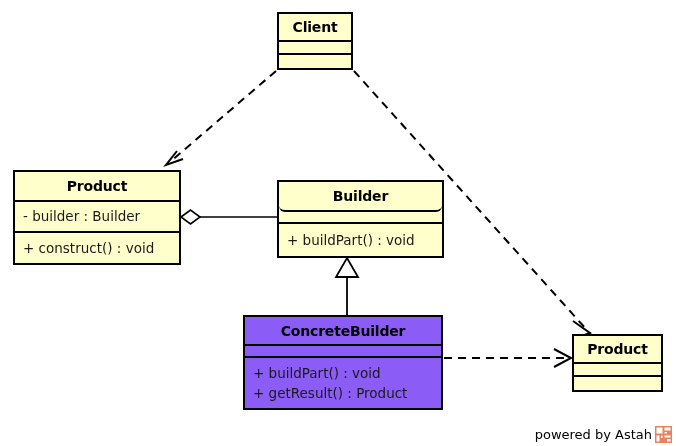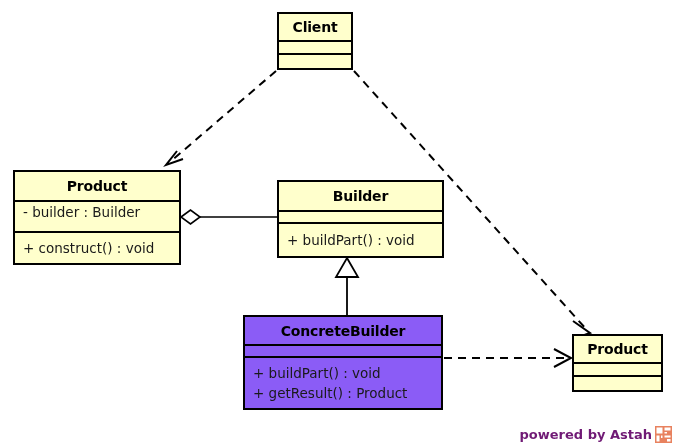--- a/index.html
+++ b/index.html
@@ -46,21 +46,21 @@
     justify-content: center;
     box-sizing: border-box;
     border-bottom: 2px solid #000000;
     letter-spacing: -0.2px;
   }
   .cls-attrs {
     box-sizing: border-box;
     border-bottom: 2px solid #000000;
     display: flex;
     flex-direction: column;
-    justify-content: flex-start;
+    justify-content: center;
     padding: 0 8px;
   }
   .cls-ops {
     box-sizing: border-box;
     display: flex;
     flex-direction: column;
     justify-content: center;
     padding: 0 8px;
   }
   .member {
@@ -77,22 +77,22 @@
     position: absolute;
     right: 4px;
     bottom: 3px;
     display: flex;
     align-items: center;
     gap: 3px;
     z-index: 8;
   }
   #watermark .wm-text {
     font-size: 13px;
-    font-weight: bold;
-    color: #701a75;
+    font-weight: normal;
+    color: #000000;
     letter-spacing: 0px;
   }
   #watermark .wm-logo {
     width: 17px;
     height: 17px;
     display: block;
   }
 </style>
 </head>
 <body style="background: rgb(255, 255, 255);">
@@ -142,21 +142,21 @@
     <div class="cls-name" style="height: 31px;">Product</div>
     <div class="cls-attrs" style="height: 31px;">
       <div class="member">- builder : Builder</div>
     </div>
     <div class="cls-ops" style="height: 31px;">
       <div class="member">+ construct() : void</div>
     </div>
   </div>
 
   <div class="uml-class" id="cls-builder" style="left: 277px; top: 180px; width: 167px; height: 78px; background: rgb(255, 255, 204); border-color: rgb(0, 0, 0);">
-    <div class="cls-name" style="height: 31px;">Builder</div>
+    <div class="cls-name" style="height: 31px; border-radius: 6px;">Builder</div>
     <div class="cls-attrs empty-compartment" style="height: 12px;"></div>
     <div class="cls-ops" style="height: 33px;">
       <div class="member">+ buildPart() : void</div>
     </div>
   </div>
 
   <div class="uml-class" id="cls-concretebuilder" style="left: 243px; top: 315px; width: 200px; height: 95px; background: #8b5cf6; border-color: rgb(0, 0, 0);">
     <div class="cls-name" style="height: 30px;">ConcreteBuilder</div>
     <div class="cls-attrs empty-compartment" style="height: 12px;"></div>
     <div class="cls-ops" style="height: 51px;">

